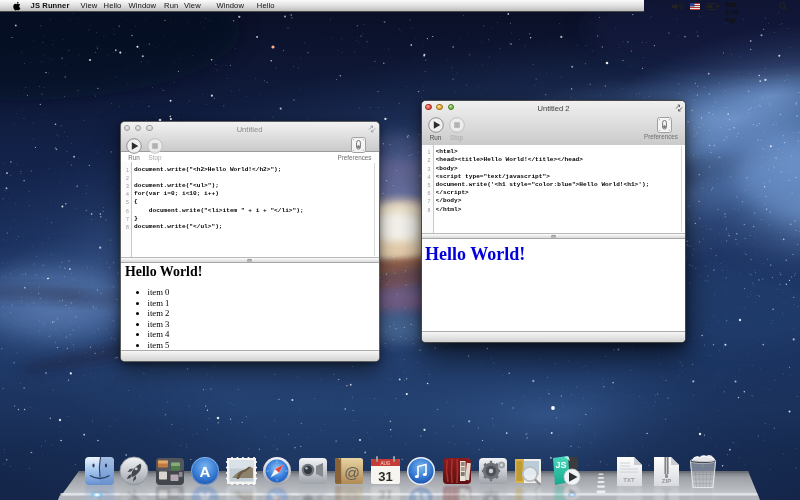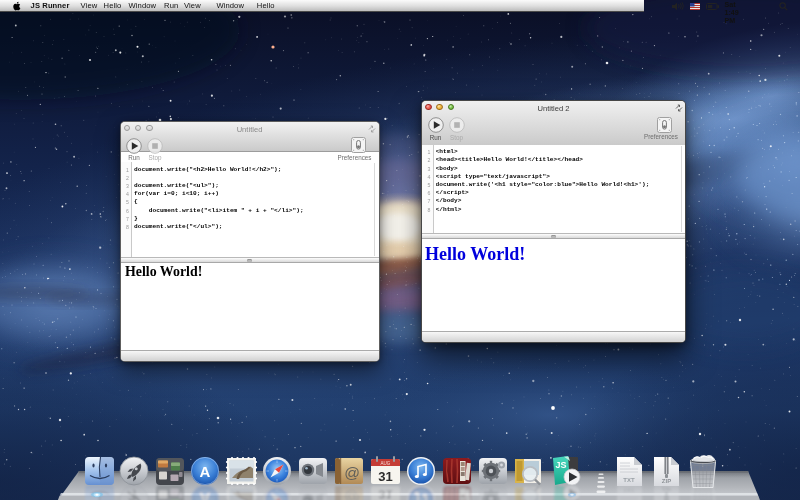--- a/index.html
+++ b/index.html
@@ -2466,20 +2466,28 @@
         <div class="cl" style="top:52.7px;">}</div>
         <div class="cl" style="top:60.9px;">document.write("&lt;/ul&gt;");</div>
       </div>
  </div>
  <div class="sline" style="right:3.5px;top:41px;height:93px;"></div>
  <div class="splitter">
       <div class="dimple"></div>
     </div>
  <div class="output1">
   <div class="h2out">Hello World!</div>
+  <ul class="ulout">
+   <li>item 0</li>
+        <li>item 1</li>
+        <li>item 2</li>
+        <li>item 3</li>
+        <li>item 4</li>
+        <li>item 5</li>
+  </ul>
  </div>
  <div class="botbar"></div>
 </div>
 
 <div id="w2">
  <div class="chrome2">
   <span class="ball" style="left:3.2px;background:radial-gradient(circle at 35% 30%,#ffb3ad,#ee6156 45%,#ce3a30);border-color:#9e2b22;"></span>
   <span class="ball" style="left:14.4px;background:radial-gradient(circle at 35% 30%,#ffe9b0,#f0bc47 45%,#d3952a);border-color:#a06d1c;"></span>
   <span class="ball" style="left:25.9px;background:radial-gradient(circle at 35% 30%,#d2f2b8,#84ca56 45%,#5aa428);border-color:#45761d;"></span>
   <div class="wtitle2">Untitled 2</div>

